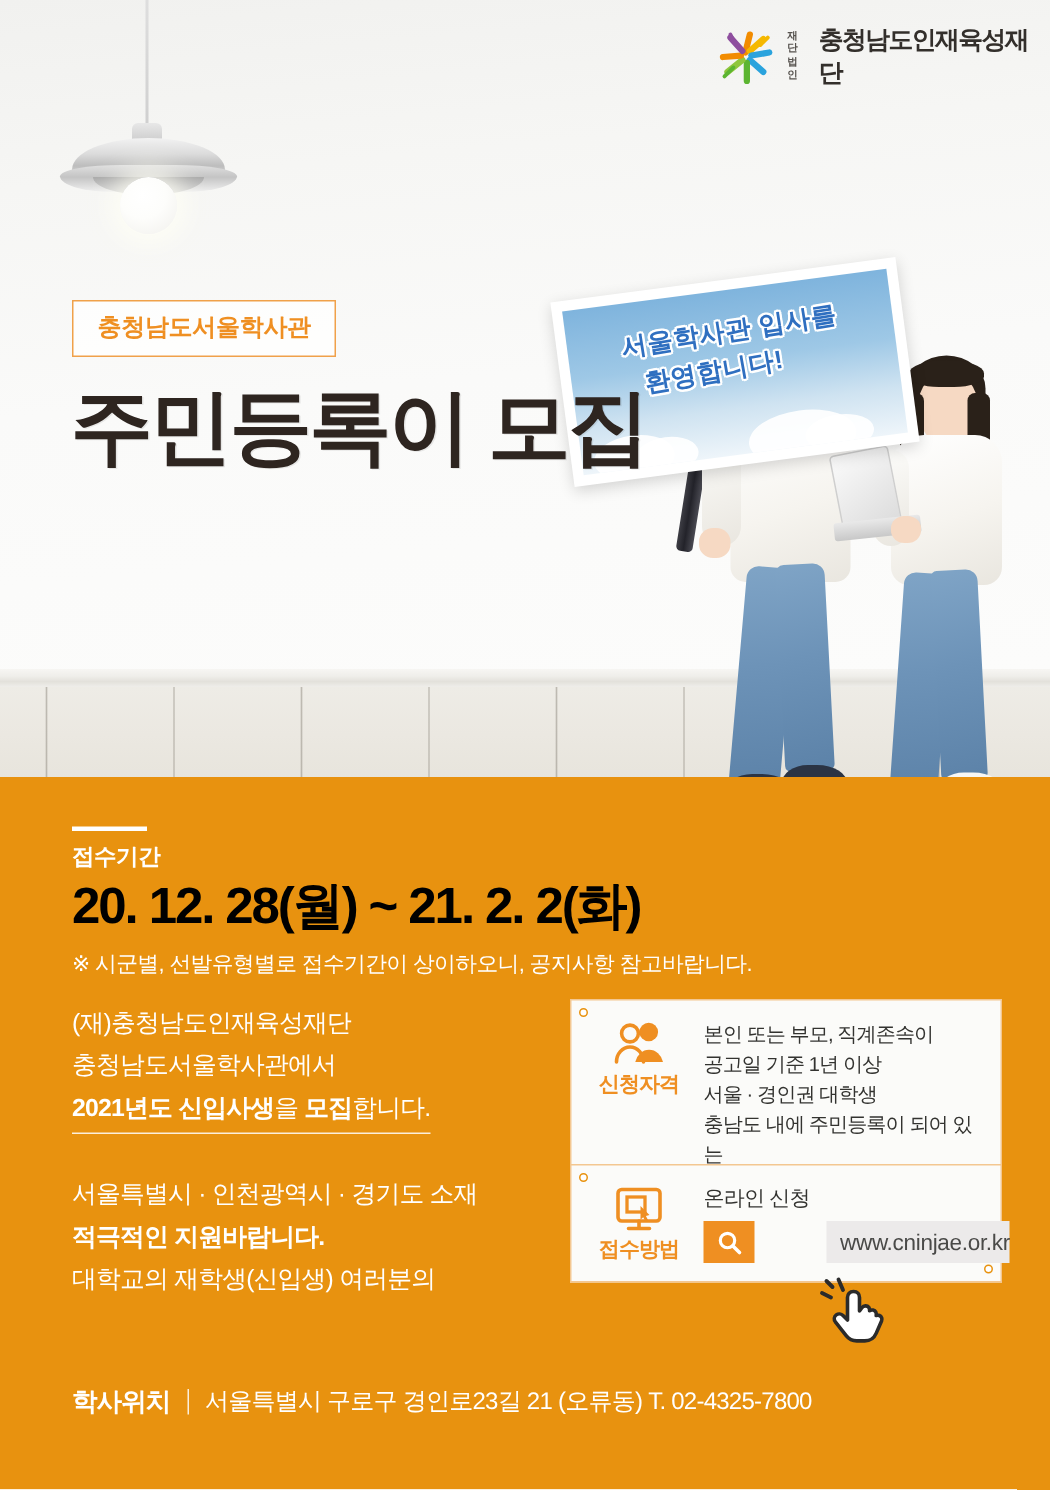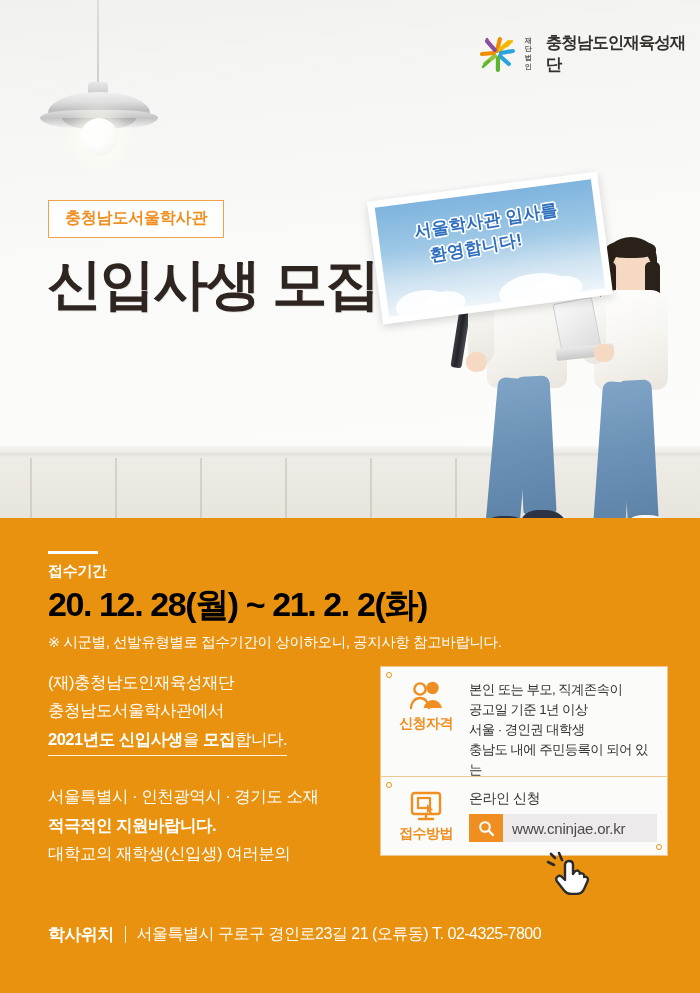--- a/index.html
+++ b/index.html
@@ -192,34 +192,34 @@
   .card-line{color:#333330;font-size:13.4px;line-height:1.5;letter-spacing:-.6px;}
   .method-title{color:#333330;font-size:14px;letter-spacing:-.5px;margin-bottom:6px;}
   .urlbar{display:flex;align-items:center;height:28px;width:100%;}
   .urlbar-btn{
     width:34px;height:28px;background:#ef8f22;flex:0 0 34px;
     display:flex;align-items:center;justify-content:center;
   }
   .urlbar-field{
     flex:1;height:28px;background:#eceaea;color:#4a4a48;
     font-size:15px;display:flex;align-items:center;padding-left:9px;
-    box-sizing:border-box;letter-spacing:-.2px;
+    box-sizing:border-box;letter-spacing:-.2px;margin-left:48px;
   }
   .cursor-hand{position:absolute;left:545px;top:330px;}
 
   .footer{
     position:absolute;left:48px;top:405px;color:#ffffff;
     display:flex;align-items:center;gap:11px;
   }
   .footer-label{font-size:17px;font-weight:bold;letter-spacing:-.6px;}
   .footer-div{width:1px;height:17px;background:rgba(255,255,255,.85);}
   .footer-text{font-size:16px;letter-spacing:-.5px;}
 
   
-  .logo{position:absolute;left:478px;top:32px;display:flex;align-items:center;gap:7px;}
+  .logo{position:absolute;left:478px;top:16px;display:flex;align-items:center;gap:7px;}
   .logo-sub{font-size:7px;color:#56524e;line-height:1.25;font-weight:bold;}
   .logo-name{font-size:16.5px;color:#332f2b;font-weight:bold;letter-spacing:-1px;}
 </style>
 </head>
 <body>
 
 <div id="poster">
 
   <div class="scene">
     <div class="wall-upper"></div>
@@ -286,21 +286,21 @@
         <div class="placard-text">
           <span>서울학사관 입사를</span>
           <span>환영합니다!</span>
         </div>
       </div>
     </div>
 
     <div class="badge">충청남도서울학사관</div>
 
     <div class="headline">
-      <div class="h-main">신입사생 모집</div>
+      <div class="h-main">주민등록이 모집</div>
     </div>
 
     <div class="logo">
       <svg width="40" height="40" viewBox="0 0 40 40">
         <g stroke-linecap="round" fill="none" stroke-width="4.2">
           <path d="M19 17 L22 5" stroke="#f28c00"></path>
           <path d="M22 16 L31 8" stroke="#f5b800"></path>
           <path d="M23 19 L35 17" stroke="#2aa3dd"></path>
           <path d="M22 22 L31 30" stroke="#2aa3dd"></path>
           <path d="M20 24 L20 36" stroke="#5cb531"></path>

